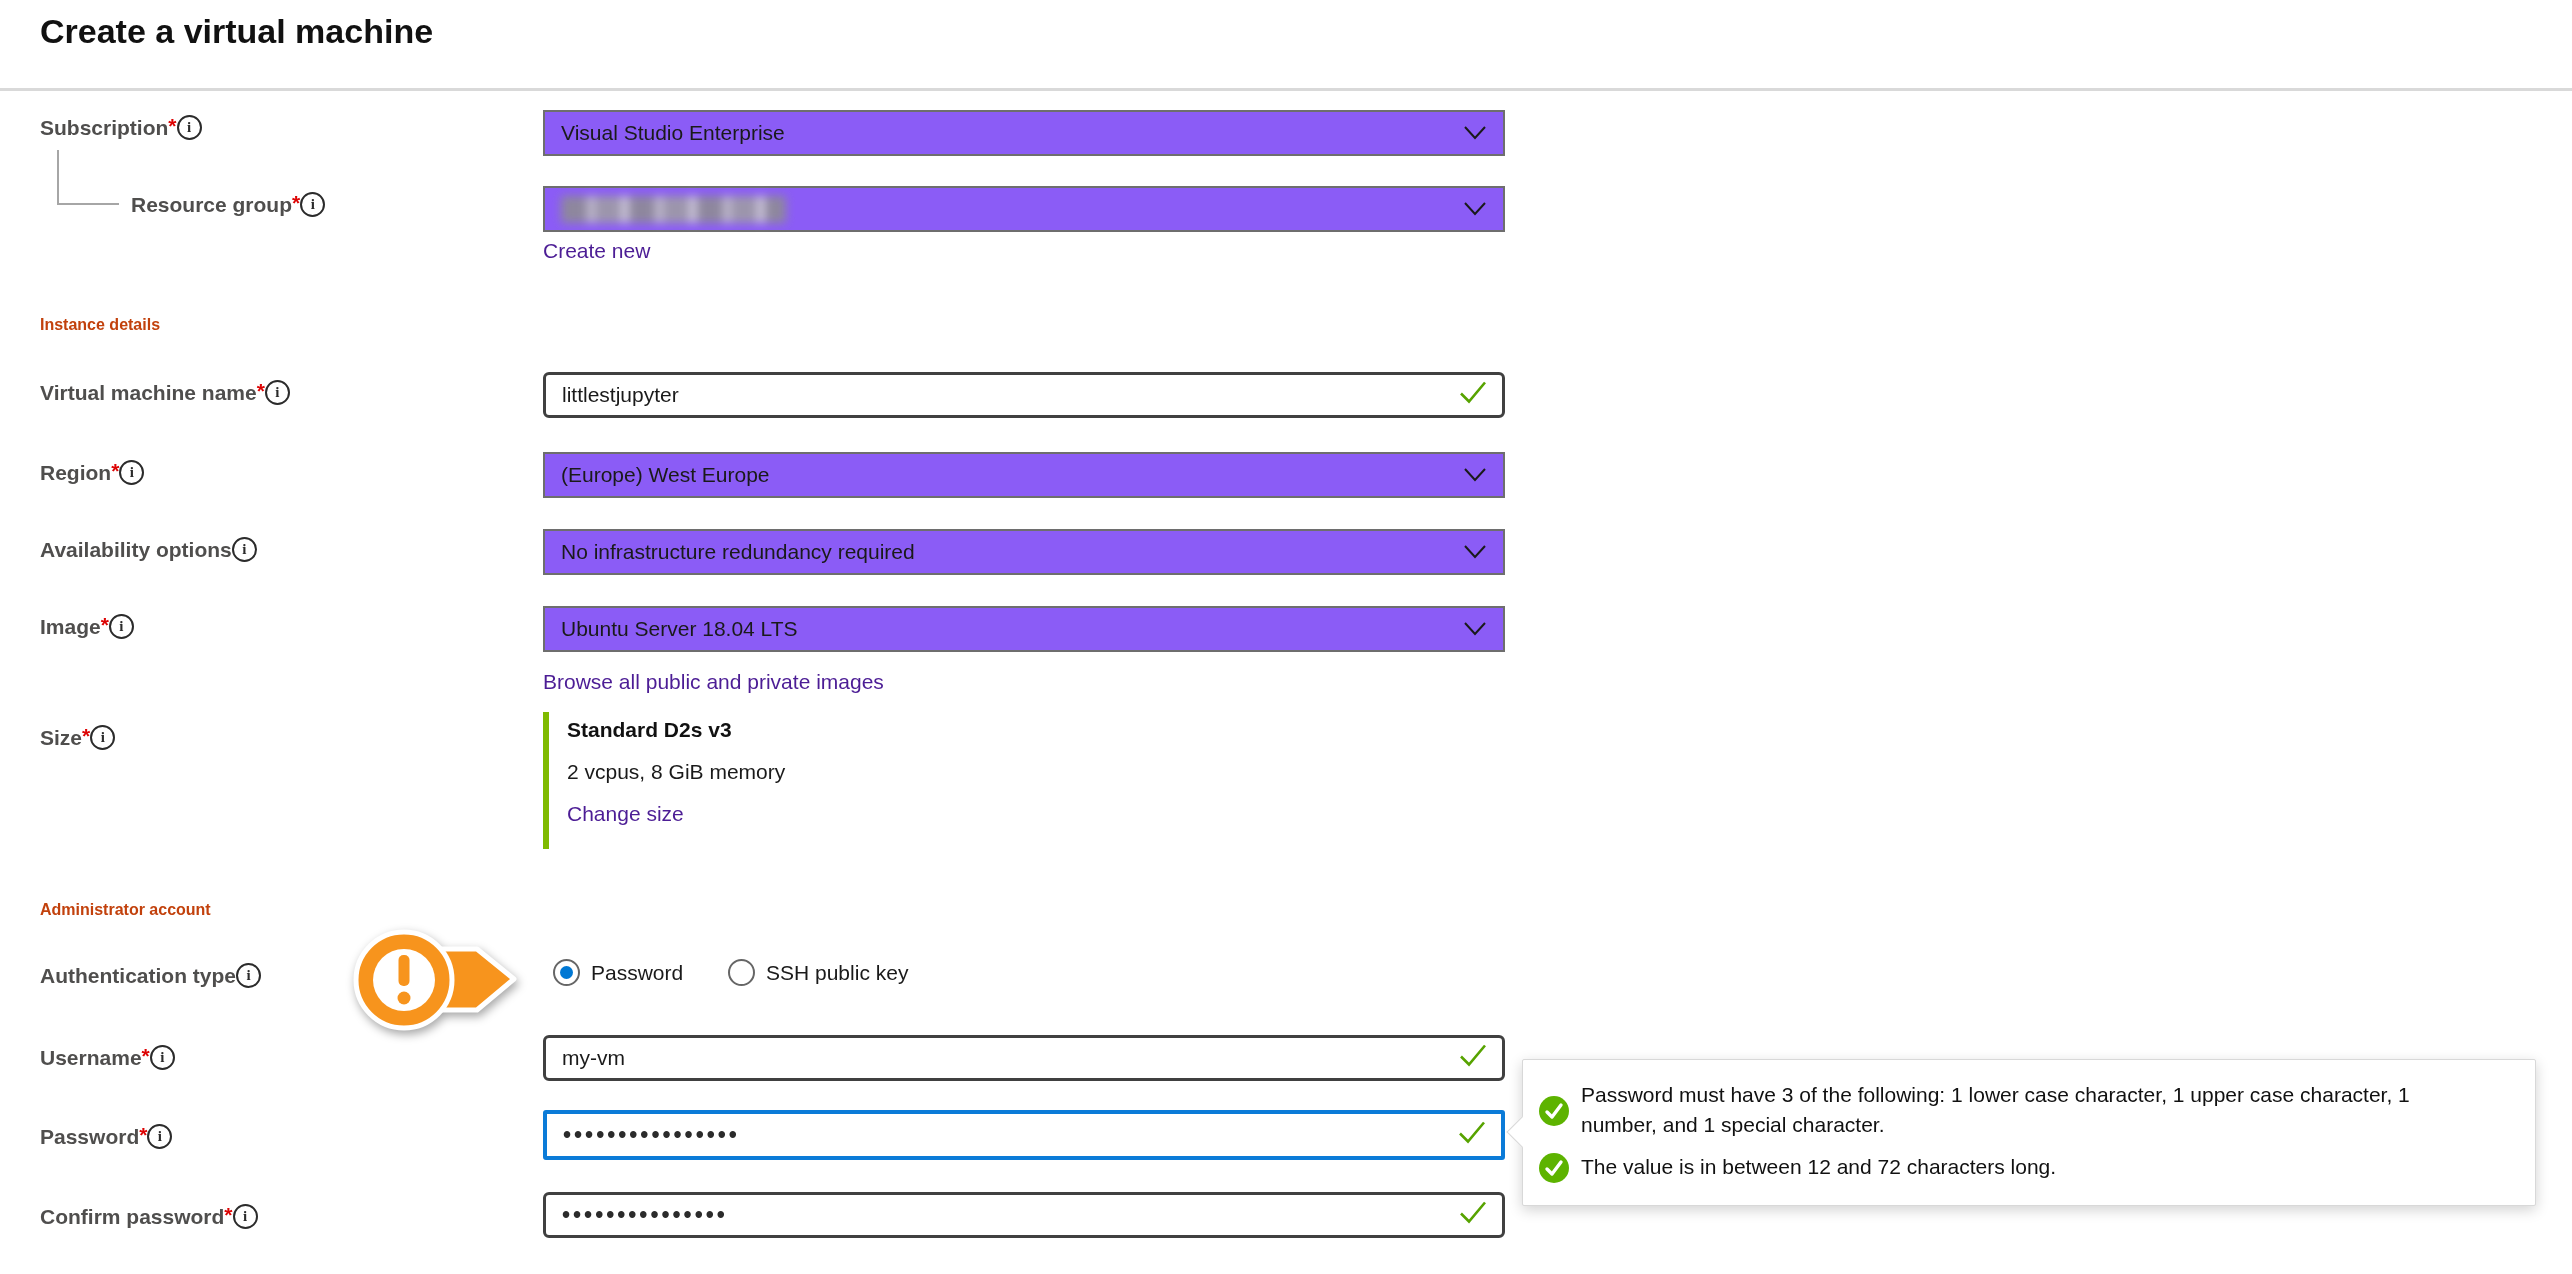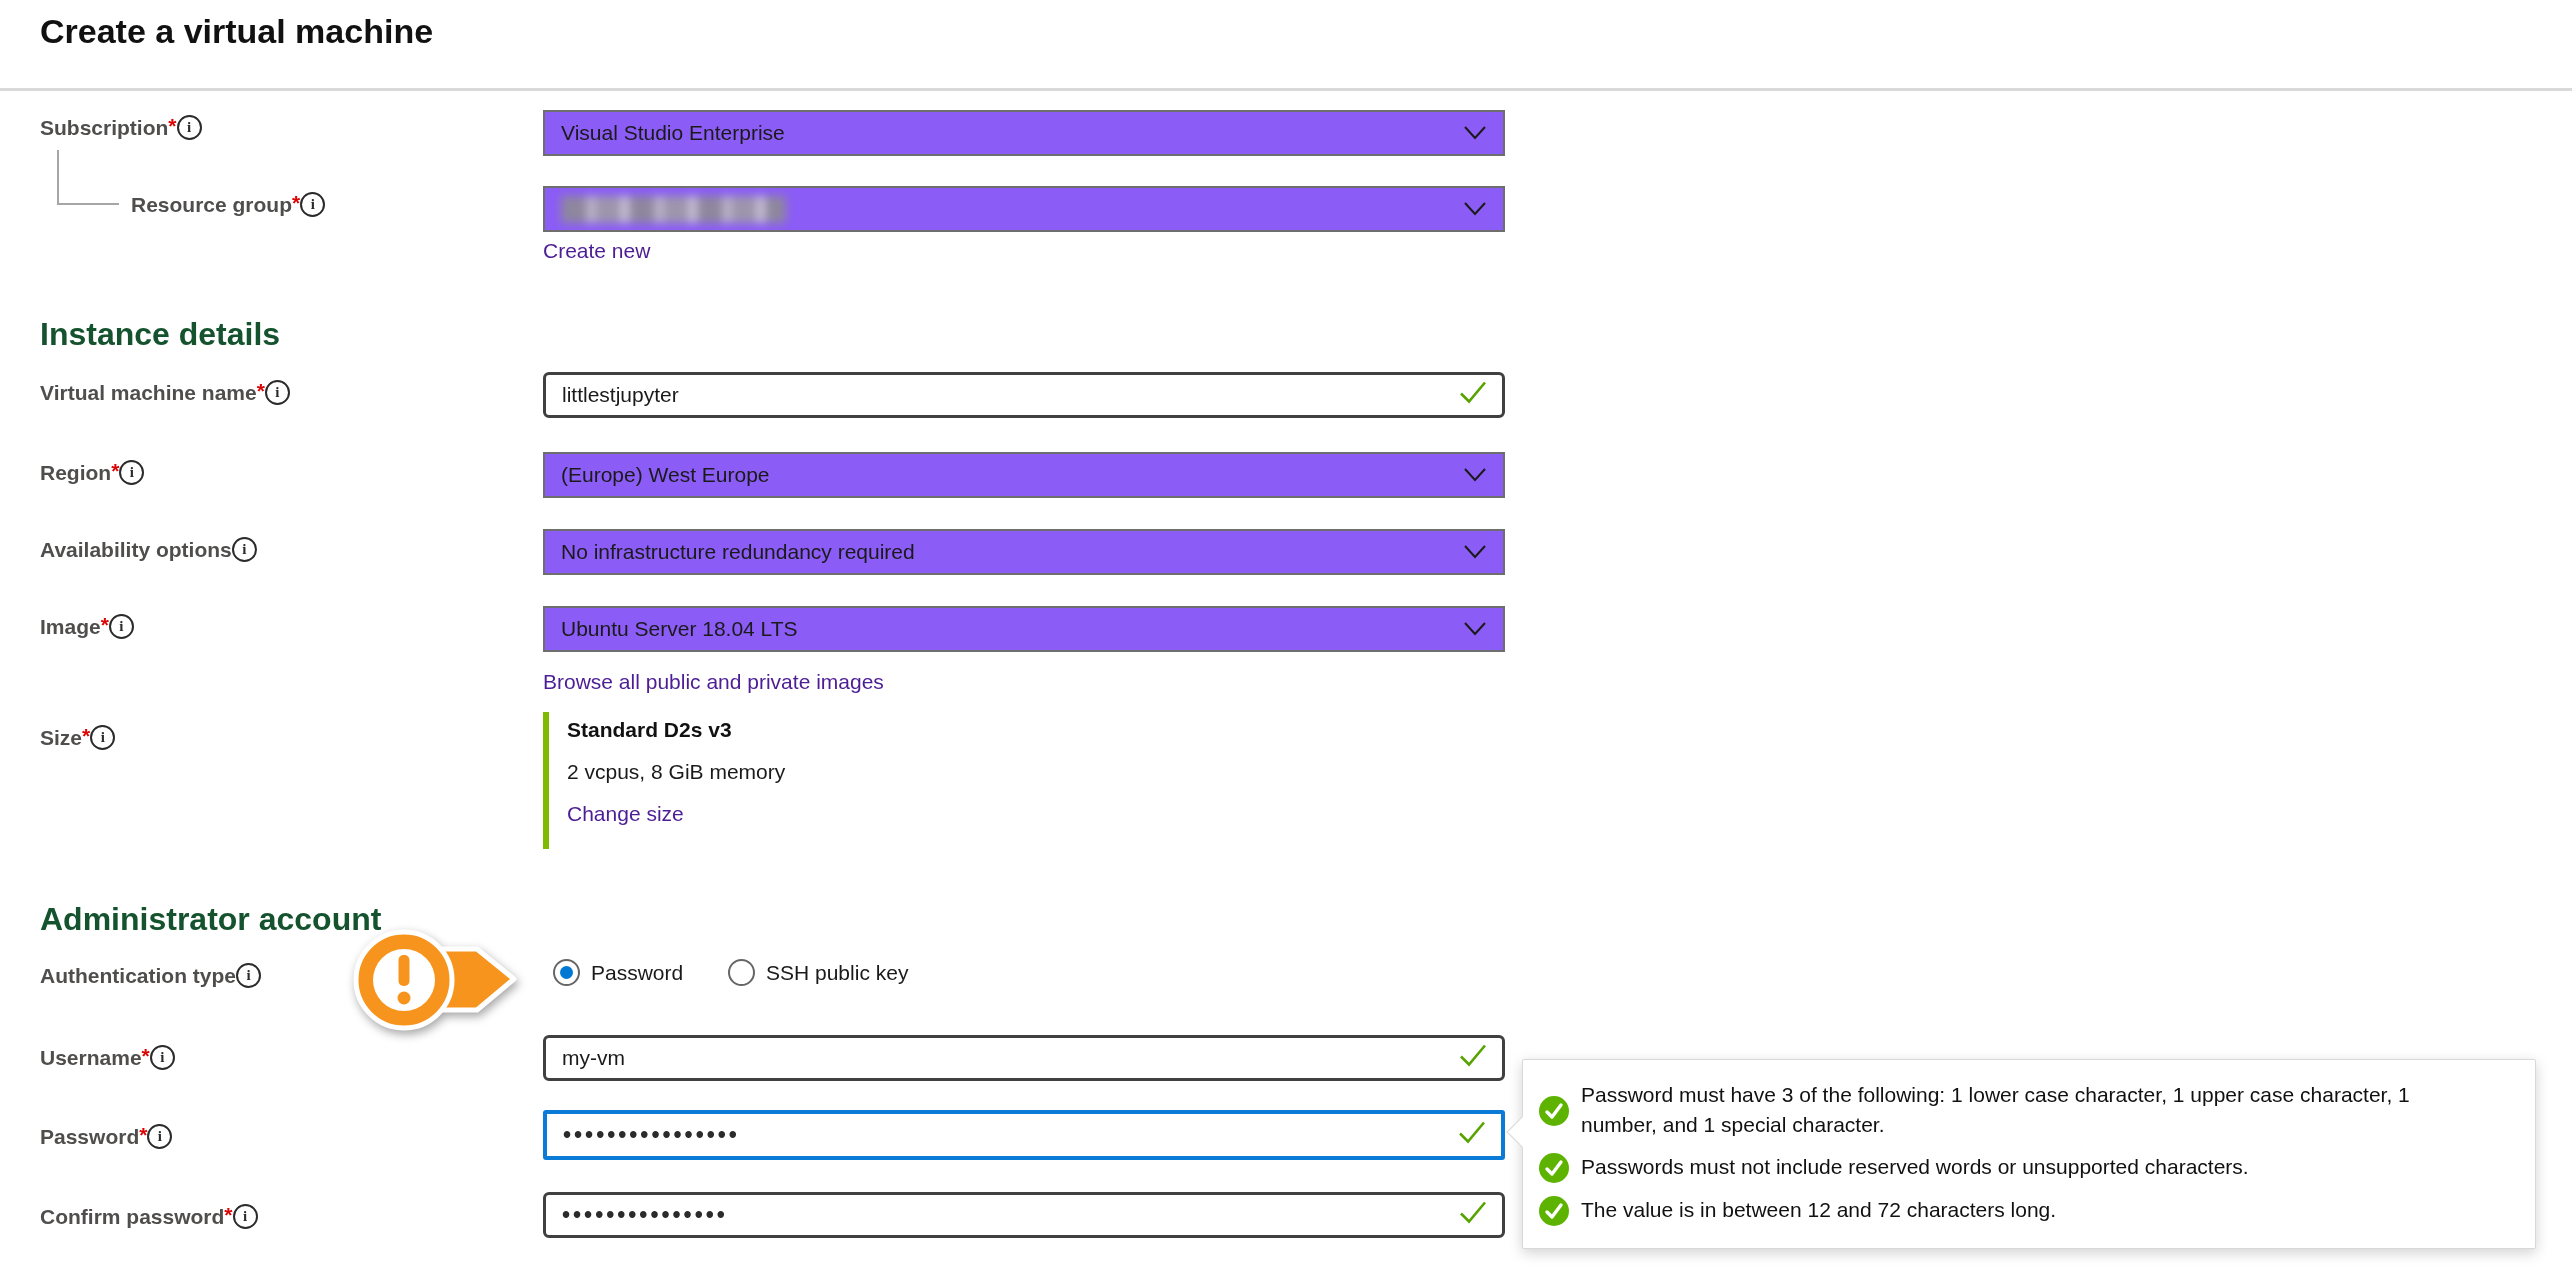--- a/index.html
+++ b/index.html
@@ -3,21 +3,21 @@
 <meta charset="utf-8">
 <style>
   * { margin:0; padding:0; box-sizing:border-box; }
   html,body { background:#fff; }
   body { font-family:"Liberation Sans", sans-serif; color:#1a1a1a; }
   #canvas { position:relative; width:2572px; height:1274px; background:#fff; overflow:hidden; }
 
   .page-title { position:absolute; left:40px; top:12px; font-size:34px; font-weight:700; color:#111; }
   .top-divider { position:absolute; left:0; top:88px; width:2572px; height:3px; background:#d9d9d9; }
 
-  .section-heading { position:absolute; left:40px; font-size:32px; font-weight:700; color:#14532d; }
+  .section-heading { position:absolute; left:40px; font-size:16px; font-weight:700; color:#c2410c; }
 
   .field-label { position:absolute; left:40px; font-size:21px; font-weight:600; color:#4f4e4d; white-space:nowrap; display:flex; align-items:center; gap:0; }
   .req { color:#dd0404; font-weight:700; font-size:21px; position:relative; top:-2px; }
   .info-icon { display:inline-flex; width:25px; height:25px; border:2px solid #2b2b2b; border-radius:50%; color:#2b2b2b; font-size:15px; font-weight:600; align-items:center; justify-content:center; font-family:"Liberation Serif", serif; }
 
   .connector-v { position:absolute; left:57px; top:150px; width:2px; height:55px; background:#a6a6a6; }
   .connector-h { position:absolute; left:57px; top:203px; width:62px; height:2px; background:#a6a6a6; }
 
   .select-box { position:absolute; left:543px; width:962px; height:46px; border:2px solid #6e6e6e; background:#8b5cf6; display:flex; align-items:center; padding:0 52px 0 16px; font-size:21px; color:#1a1a1a; cursor:pointer; }
   .select-box .chev { position:absolute; right:16px; top:50%; transform:translateY(-50%); }
@@ -240,25 +240,17 @@
           </svg>
       </span>
       <span class="tooltip-text">Password must have 3 of the following: 1 lower case character, 1 upper case character, 1 number, and 1 special character.</span>
     </div>
     <div class="tooltip-item">
       <span class="tooltip-check">
         <svg width="30" height="30" viewBox="0 0 30 30">
             <polyline points="8,16 13,21 22,9" fill="none" stroke="#fff" stroke-width="3.4" stroke-linecap="round" stroke-linejoin="round"></polyline>
           </svg>
       </span>
-      <span class="tooltip-text">Passwords must not include reserved words or unsupported characters.</span>
-    </div>
-    <div class="tooltip-item">
-      <span class="tooltip-check">
-        <svg width="30" height="30" viewBox="0 0 30 30">
-            <polyline points="8,16 13,21 22,9" fill="none" stroke="#fff" stroke-width="3.4" stroke-linecap="round" stroke-linejoin="round"></polyline>
-          </svg>
-      </span>
       <span class="tooltip-text">The value is in between 12 and 72 characters long.</span>
     </div>
   </div>
 
 </div>
 
 </body></html>

